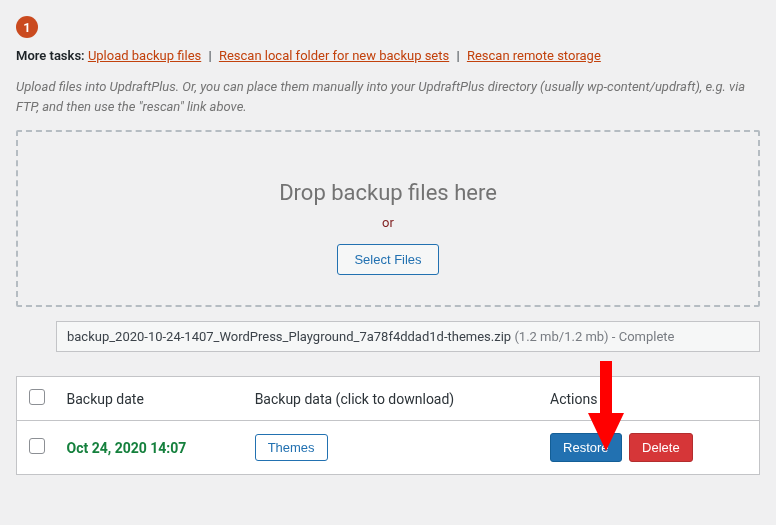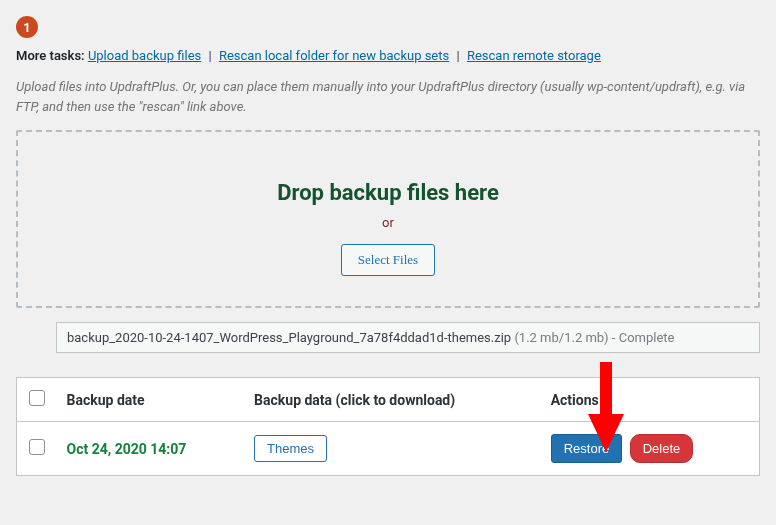--- a/index.html
+++ b/index.html
@@ -2,40 +2,40 @@
 <html><head>
   <meta charset="utf-8">
   <style>
     * { box-sizing: border-box; margin: 0; padding: 0; }
     body { font-family: -apple-system, BlinkMacSystemFont, "Segoe UI", Roboto, sans-serif; background: #f0f0f1; padding: 16px; color: #3c434a; width: 776px; }
     .heading { display: flex; align-items: center; margin-bottom: 10px; }
     .heading h2 { font-size: 20px; font-weight: 600; color: #1d2327; margin-right: 8px; }
     .count-badge { display: inline-flex; align-items: center; justify-content: center; width: 22px; height: 22px; border-radius: 50%; background: #ca4a1f; color: #fff; font-size: 13px; font-weight: 600; }
     .more-tasks { font-size: 13px; color: #1d2327; margin-bottom: 14px; }
     .more-tasks .label { font-weight: 600; }
-    .more-tasks a { color: #0369a1; text-decoration: underline; }
+    .more-tasks a { color: #c2410c; text-decoration: underline; }
     .more-tasks .sep { color: #3c434a; margin: 0 4px; }
     .helper-text { font-style: italic; color: #737373; font-size: 13px; line-height: 1.5; margin-bottom: 14px; }
     .dropzone { border: 2px dashed #b5bcc2; border-radius: 2px; padding: 48px 20px 30px 20px; text-align: center; margin-bottom: 14px; background: #f0f0f1; }
-    .dropzone .dz-title { font-size: 22px; font-weight: 700; color: #14532d; margin-bottom: 10px; }
+    .dropzone .dz-title { font-size: 22px; font-weight: 400; color: #737373; margin-bottom: 10px; }
     .dropzone .dz-or { font-size: 13px; color: #7f1d1d; margin-bottom: 14px; }
-    .btn-outline { display: inline-block; border: 1px solid #2271b1; color: #2271b1; background: #f6f7f7; padding: 7px 16px; border-radius: 3px; font-size: 13px; cursor: pointer; font-family: Liberation Serif, serif; }
+    .btn-outline { display: inline-block; border: 1px solid #2271b1; color: #2271b1; background: #f6f7f7; padding: 7px 16px; border-radius: 3px; font-size: 13px; cursor: pointer; }
     .status-bar { border: 1px solid #c3c4c7; background: #f6f7f7; padding: 7px 10px; font-size: 13px; margin-bottom: 24px; margin-left: 40px; }
     .status-bar .file { color: #3c434a; }
     .status-bar .meta { color: #787c82; }
     .table { width: 100%; border-collapse: collapse; border: 1px solid #c3c4c7; background: #fff; }
     .table th, .table td { text-align: left; padding: 12px 10px; font-size: 14px; vertical-align: middle; }
-    .table thead th { font-weight: 700; color: #2c3338; border-bottom: 1px solid #c3c4c7; }
+    .table thead th { font-weight: 400; color: #2c3338; border-bottom: 1px solid #c3c4c7; }
     .table thead th:first-child, .table tbody td:first-child { width: 40px; text-align: center; }
     .checkbox { width: 16px; height: 16px; border: 1px solid #8c8f94; border-radius: 3px; display: inline-block; background: #fff; }
     .date-cell { font-weight: 700; color: #15803d; }
     .btn-tag { display: inline-block; border: 1px solid #2271b1; color: #2271b1; background: #fff; padding: 5px 12px; border-radius: 3px; font-size: 13px; cursor: pointer; }
     .actions-cell { white-space: nowrap; }
     .btn-restore { background: #2271b1; color: #fff; border: 1px solid #135e96; padding: 6px 12px; border-radius: 3px; font-size: 13px; cursor: pointer; margin-right: 4px; }
-    .btn-delete { background: #d63638; color: #fff; border: 1px solid #b32d2e; padding: 6px 12px; border-radius: 10px; font-size: 13px; cursor: pointer; }
+    .btn-delete { background: #d63638; color: #fff; border: 1px solid #b32d2e; padding: 6px 12px; border-radius: 3px; font-size: 13px; cursor: pointer; }
     .arrow-overlay { position: absolute; pointer-events: none; }
     .arrow-wrap { position: relative; }
   </style>
 </head>
 <body>
 
 <div class="heading">
   <span class="count-badge">1</span>
 </div>
 

